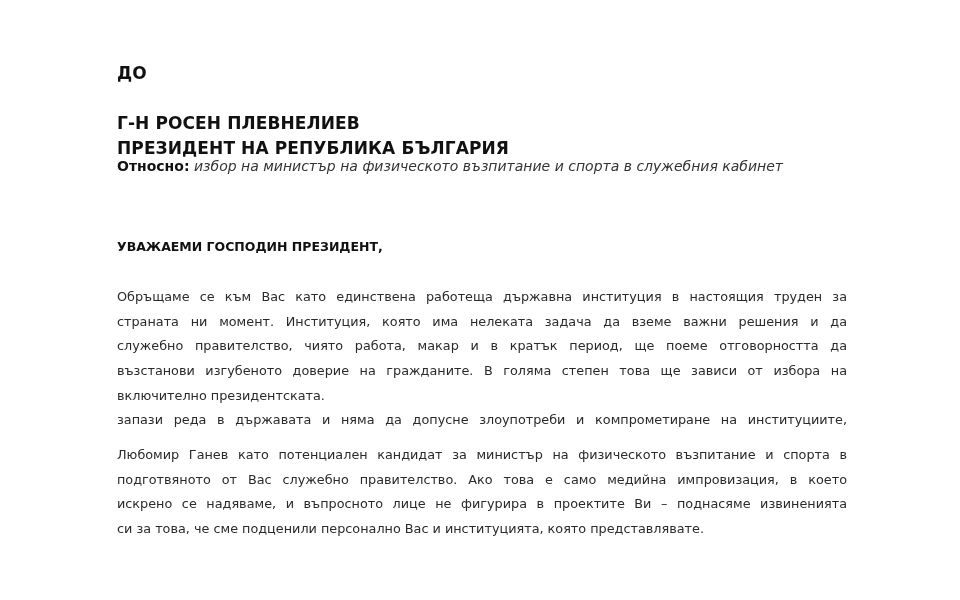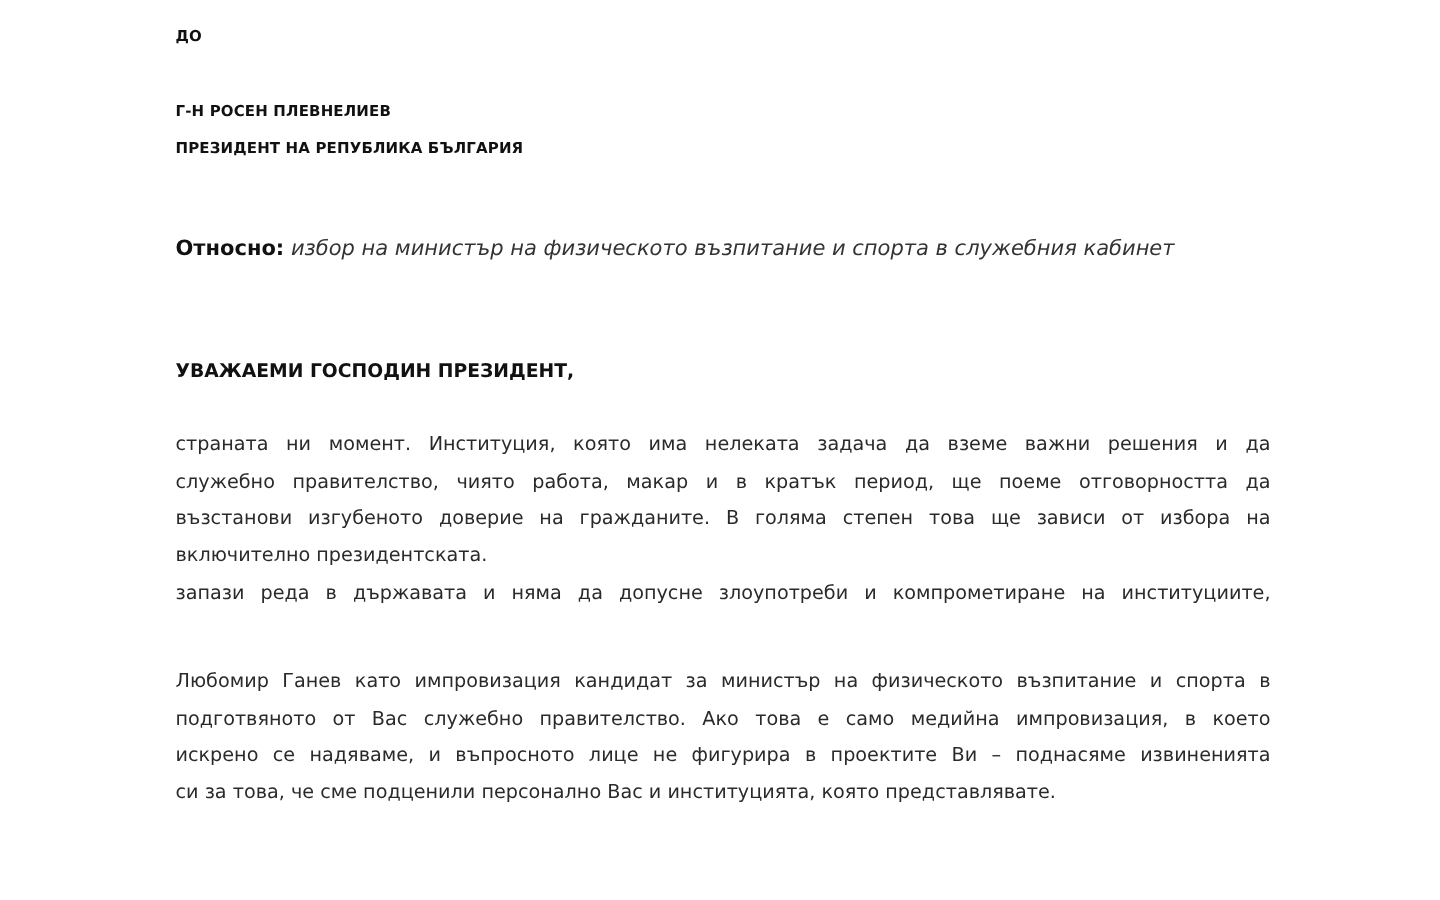--- a/index.html
+++ b/index.html
@@ -18,24 +18,25 @@
   .page {
     position: absolute;
     left: 117px;
     top: 0;
     width: 730px;
   }
   .addr {
     position: absolute;
     left: 0;
     font-weight: bold;
-    font-size: 10px;
+    font-size: 17px;
     letter-spacing: 0.1px;
     color: #111;
     white-space: nowrap;
+    margin-top: 44px;
   }
   .subject {
     position: absolute;
     left: 0;
     top: 158px;
     font-size: 14px;
     white-space: nowrap;
     color: #222;
   }
   .subject .lbl { font-weight: bold; color: #111; }
@@ -78,26 +79,27 @@
   <div class="addr" style="top:94px">ПРЕЗИДЕНТ НА РЕПУБЛИКА БЪЛГАРИЯ</div>
 
   <div class="subject">
     <span class="lbl">Относно:</span>
     <span class="txt">избор на министър на физическото възпитание и спорта в служебния кабинет</span>
   </div>
 
   <div class="salutation">УВАЖАЕМИ ГОСПОДИН ПРЕЗИДЕНТ,</div>
 
   <div class="para" style="top:285px">
+    <span class="line">Обръщаме се към Вас като единствена работеща държавна институция в настоящия труден за</span>
     <span class="line">страната ни момент. Институция, която има нелеката задача да вземе важни решения и да</span>
     <span class="line">служебно правителство, чиято работа, макар и в кратък период, ще поеме отговорността да</span>
     <span class="line">възстанови изгубеното доверие на гражданите. В голяма степен това ще зависи от избора на</span>
     <span class="line last">включително президентската.</span>
     <span class="line">запази реда в държавата и няма да допусне злоупотреби и компрометиране на институциите,</span>
   </div>
 
   <div class="para" style="top:443px">
-    <span class="line">Любомир Ганев като импровизация кандидат за министър на физическото възпитание и спорта в</span>
+    <span class="line">Любомир Ганев като потенциален кандидат за министър на физическото възпитание и спорта в</span>
     <span class="line">подготвяното от Вас служебно правителство. Ако това е само медийна импровизация, в което</span>
     <span class="line">искрено се надяваме, и въпросното лице не фигурира в проектите Ви – поднасяме извиненията</span>
     <span class="line last">си за това, че сме подценили персонално Вас и институцията, която представлявате.</span>
   </div>
 </div>
 
 </body></html>

